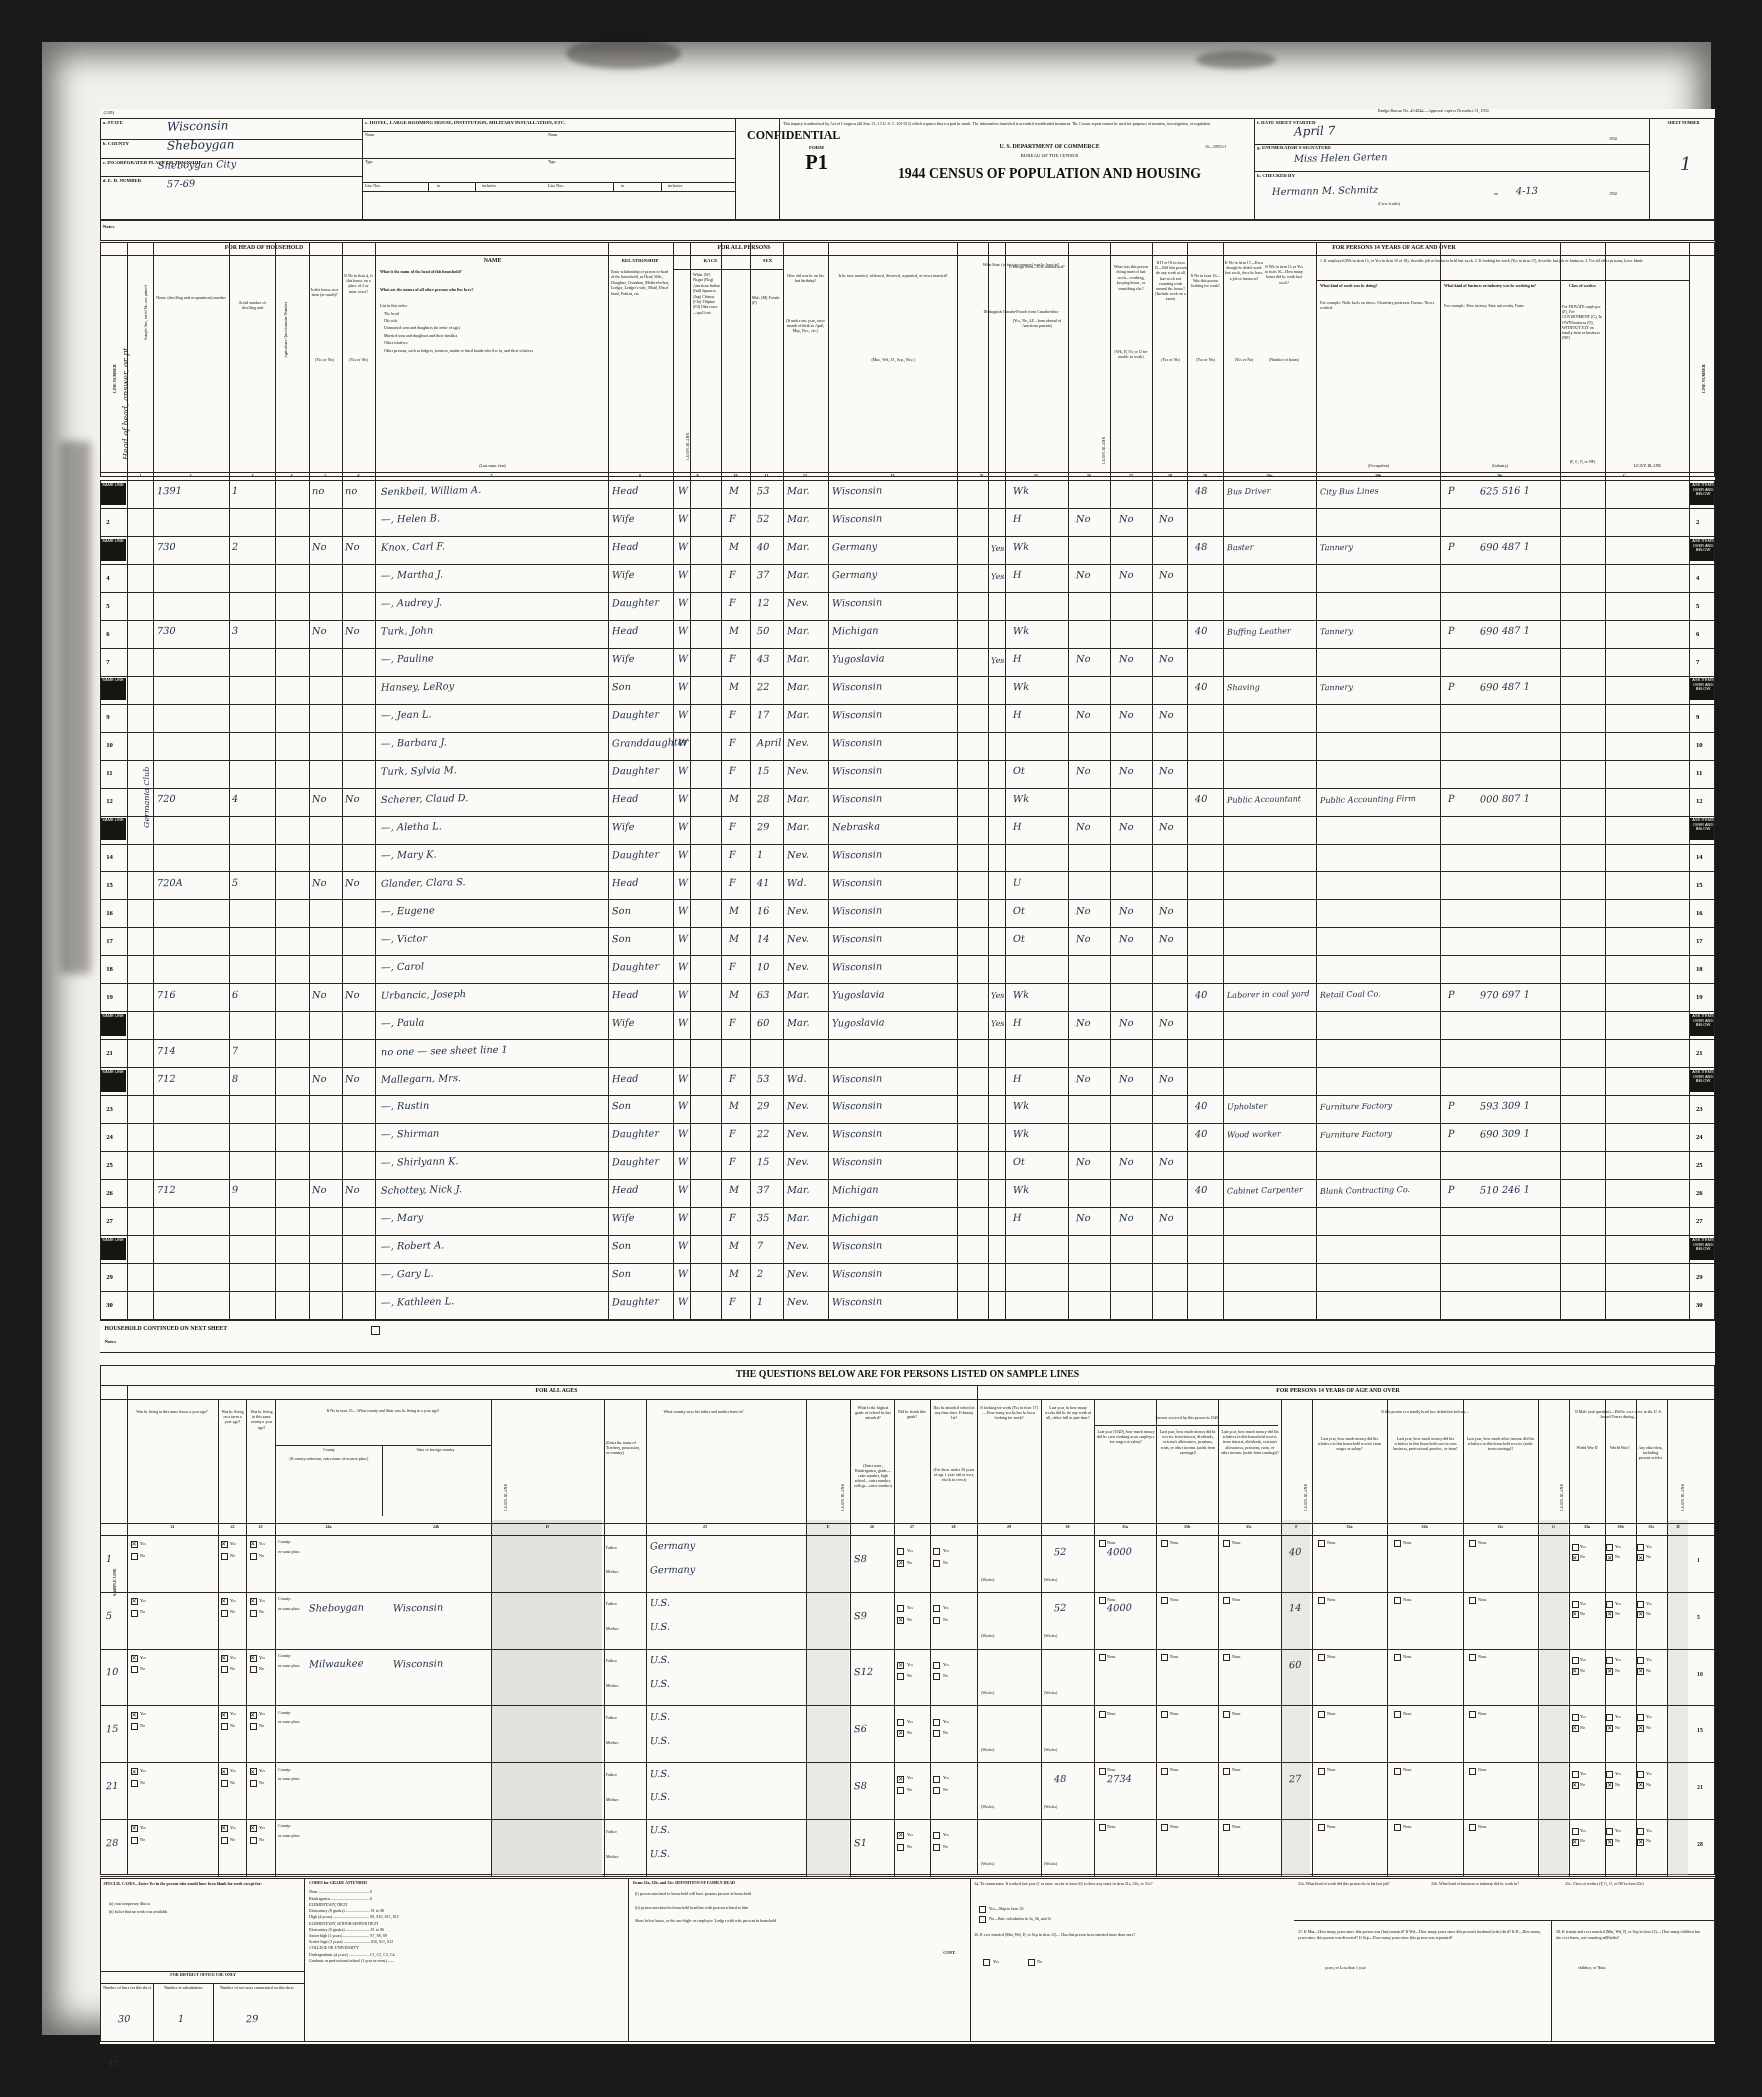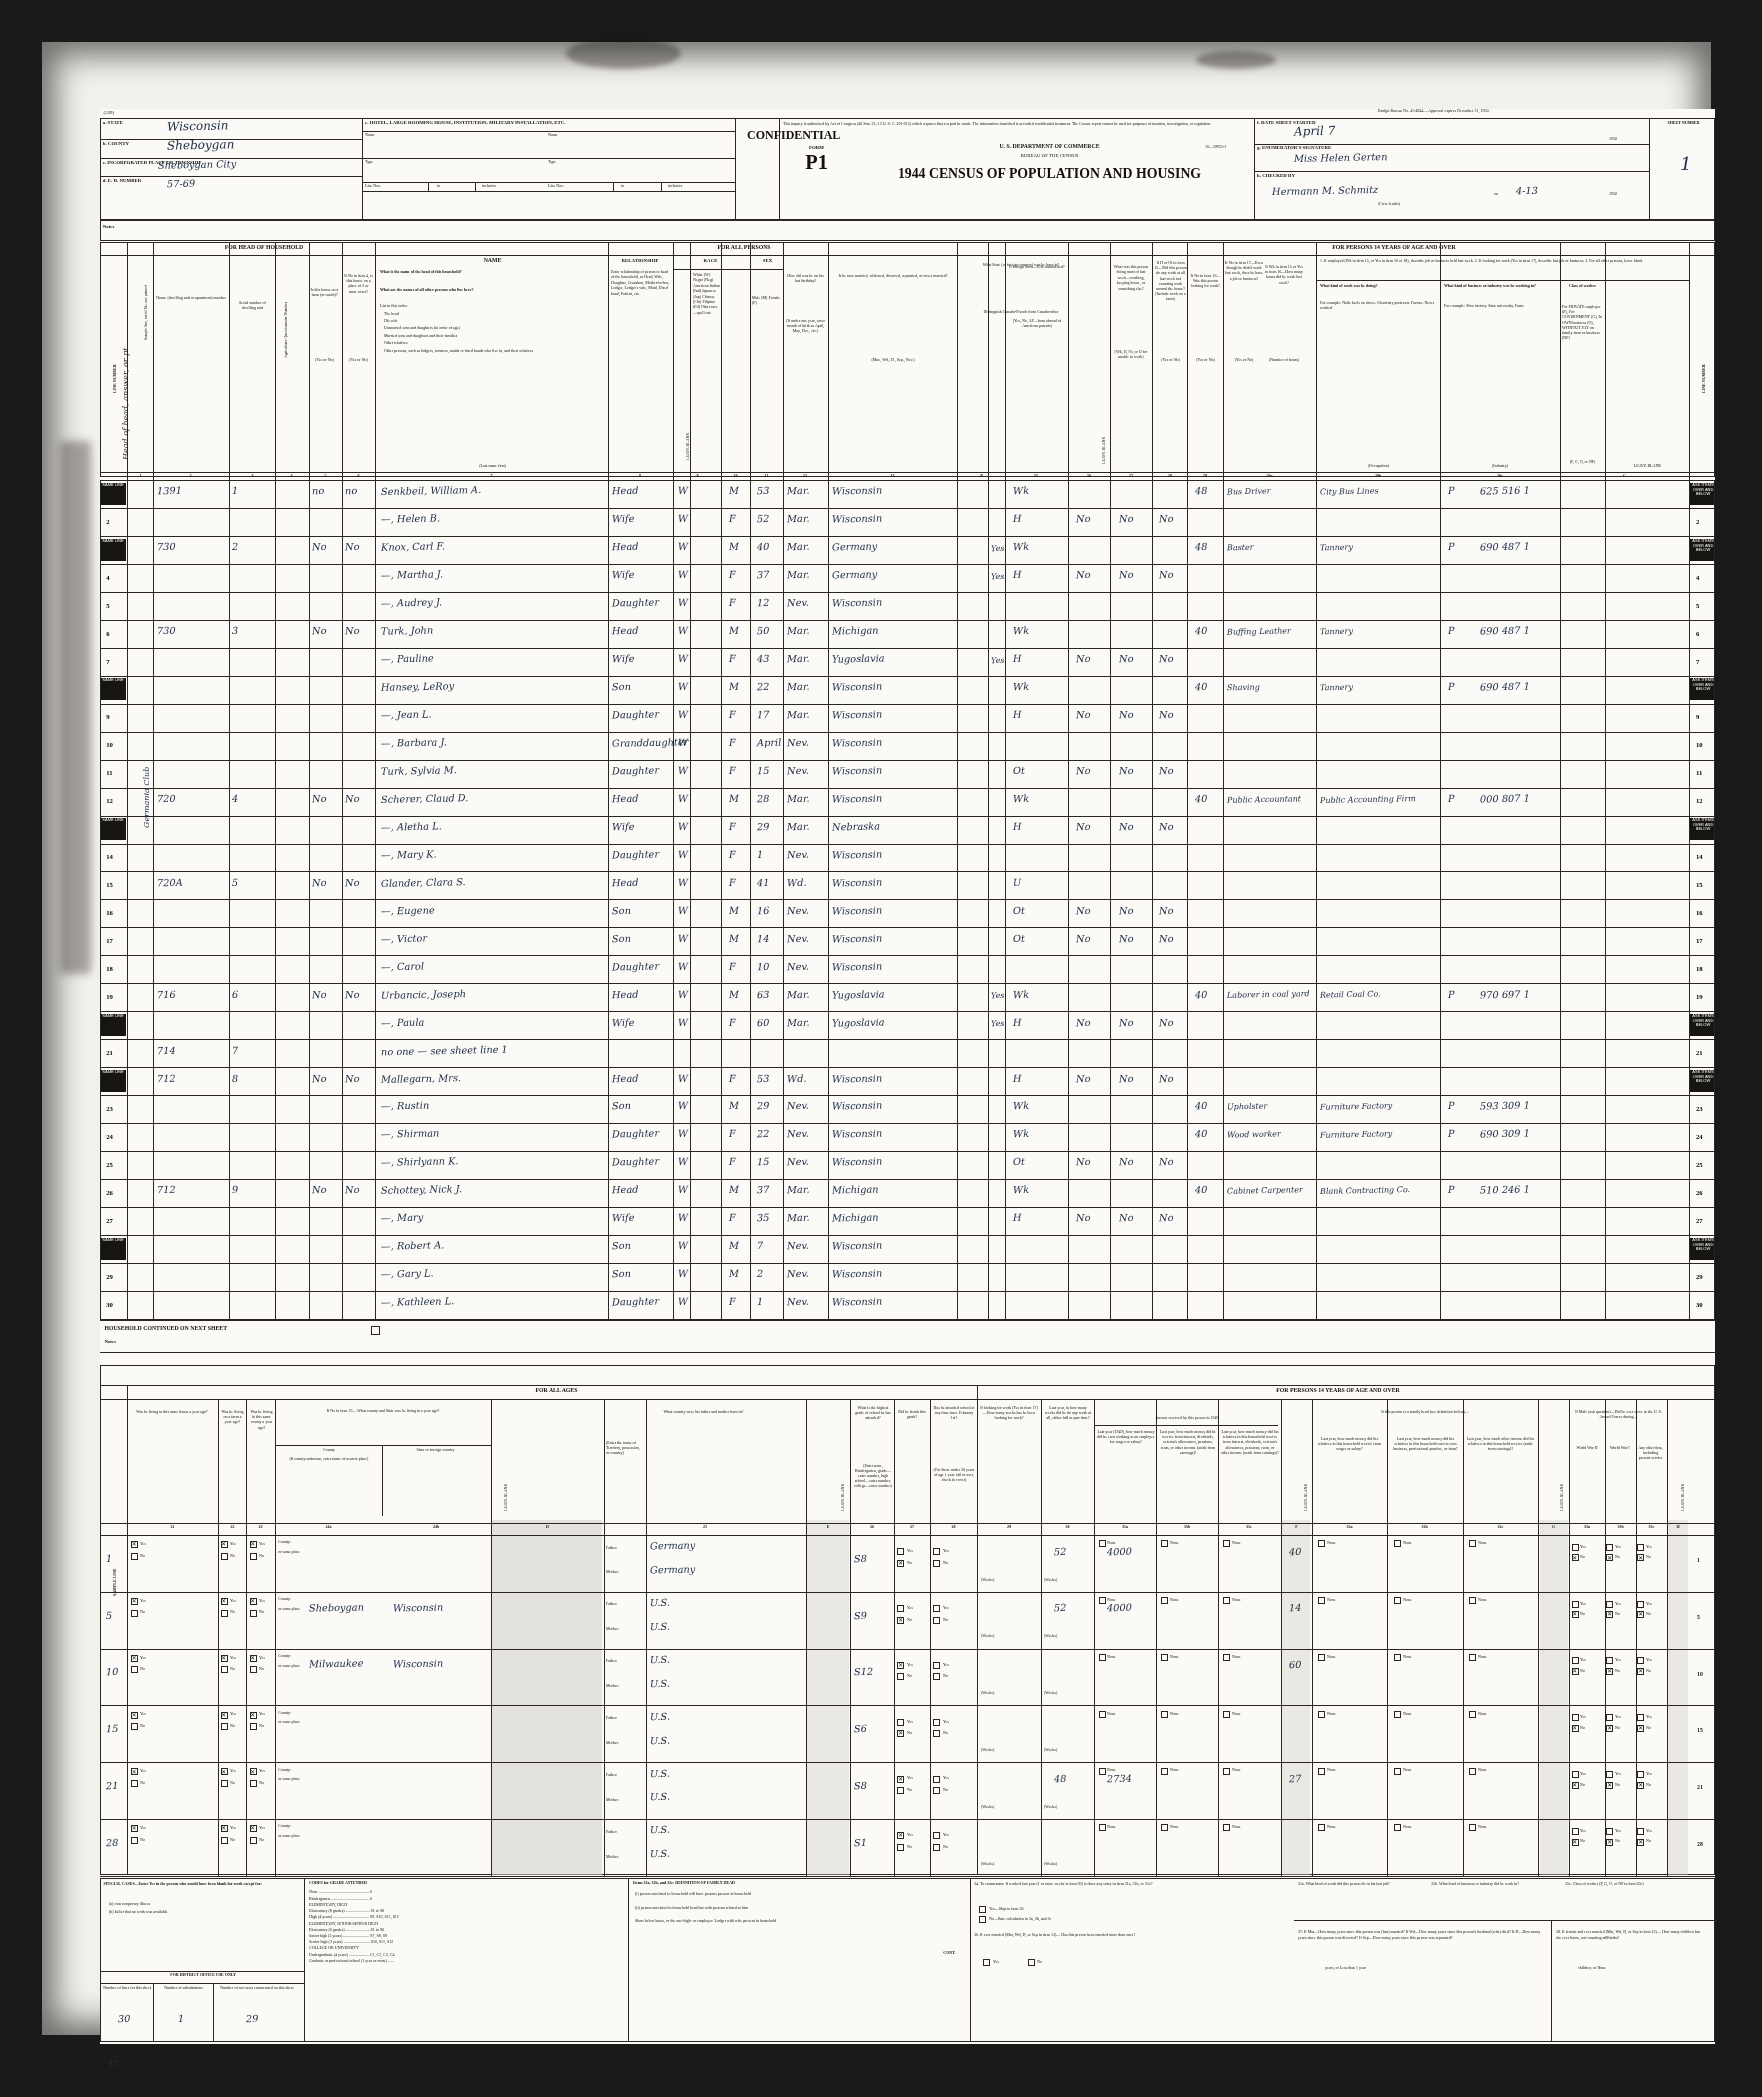--- a/index.html
+++ b/index.html
@@ -706,20 +706,21 @@
 
    <div class="hw xs vert" style="left:21px;top:351px;color:#2a2622;">Head of head, answer, or pt.</div>
    <div class="hw xs vert" style="left:42px;top:719px;color:#1b2a46;">Germania Club</div>
 
    <div class="t sm b" style="left:4.4px;top:1217px;">HOUSEHOLD CONTINUED ON NEXT SHEET</div>
    <div class="ckbx" style="left:271px;top:1217px;width:9px;height:9px;"></div>
    <div class="t tiny b" style="left:4.4px;top:1230px;">Notes</div>
    <div class="line" style="left:0px;top:1243px;width:1615px;height:0.4px;"></div>
 
    <div class="box" style="left:0px;top:1256px;width:1615px;height:510px;"></div>
+   <div class="t lg b c" style="left:0px;top:1260px;width:1615px;">THE QUESTIONS BELOW ARE FOR PERSONS LISTED ON SAMPLE LINES</div>
    <div class="line" style="left:0px;top:1276px;width:1615px;height:0.4px;"></div>
    <div class="t sm b c" style="left:44px;top:1279px;width:825px;">FOR ALL AGES</div>
    <div class="t sm b c" style="left:883px;top:1279px;width:710px;">FOR PERSONS 14 YEARS OF AGE AND OVER</div>
    <div class="line" style="left:0px;top:1290px;width:1615px;height:0.4px;"></div>
    <div class="line" style="left:877px;top:1276px;width:0.4px;height:490px;"></div>
 
    <div class="line" style="left:27px;top:1276px;width:0.4px;height:490px;"></div>
    <div class="line" style="left:118px;top:1290px;width:0.4px;height:477px;"></div>
    <div class="line" style="left:146px;top:1290px;width:0.4px;height:477px;"></div>
    <div class="line" style="left:175px;top:1290px;width:0.4px;height:477px;"></div>

